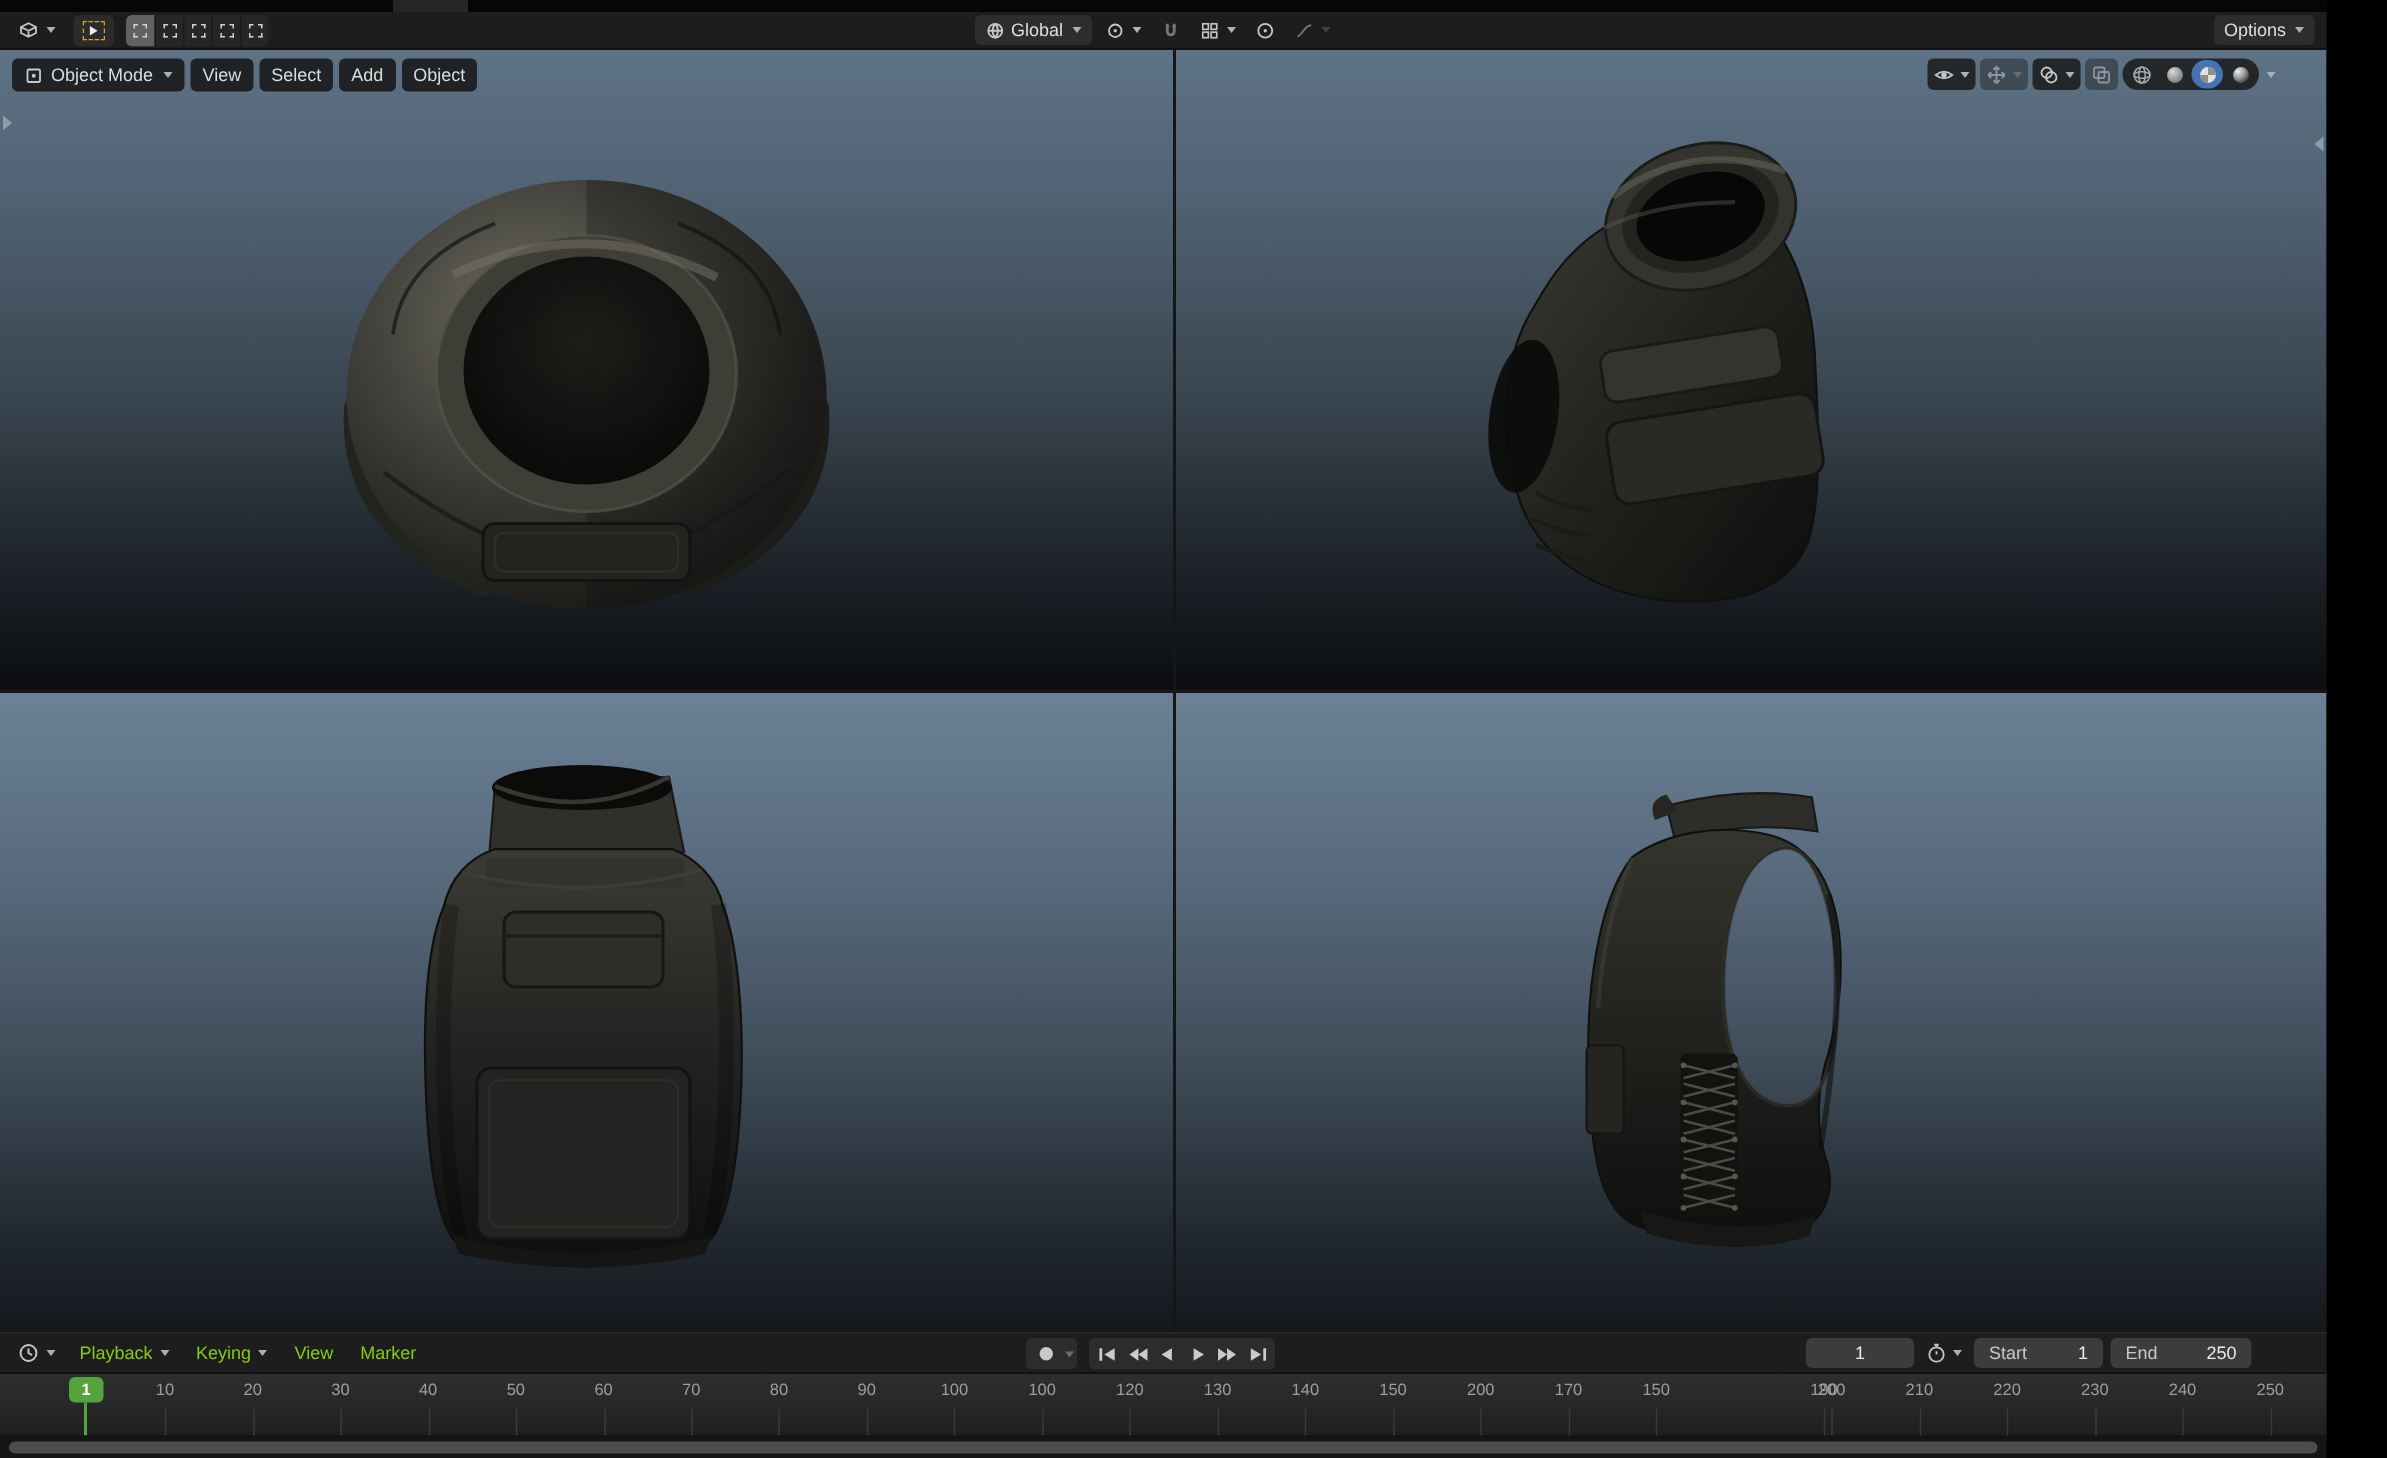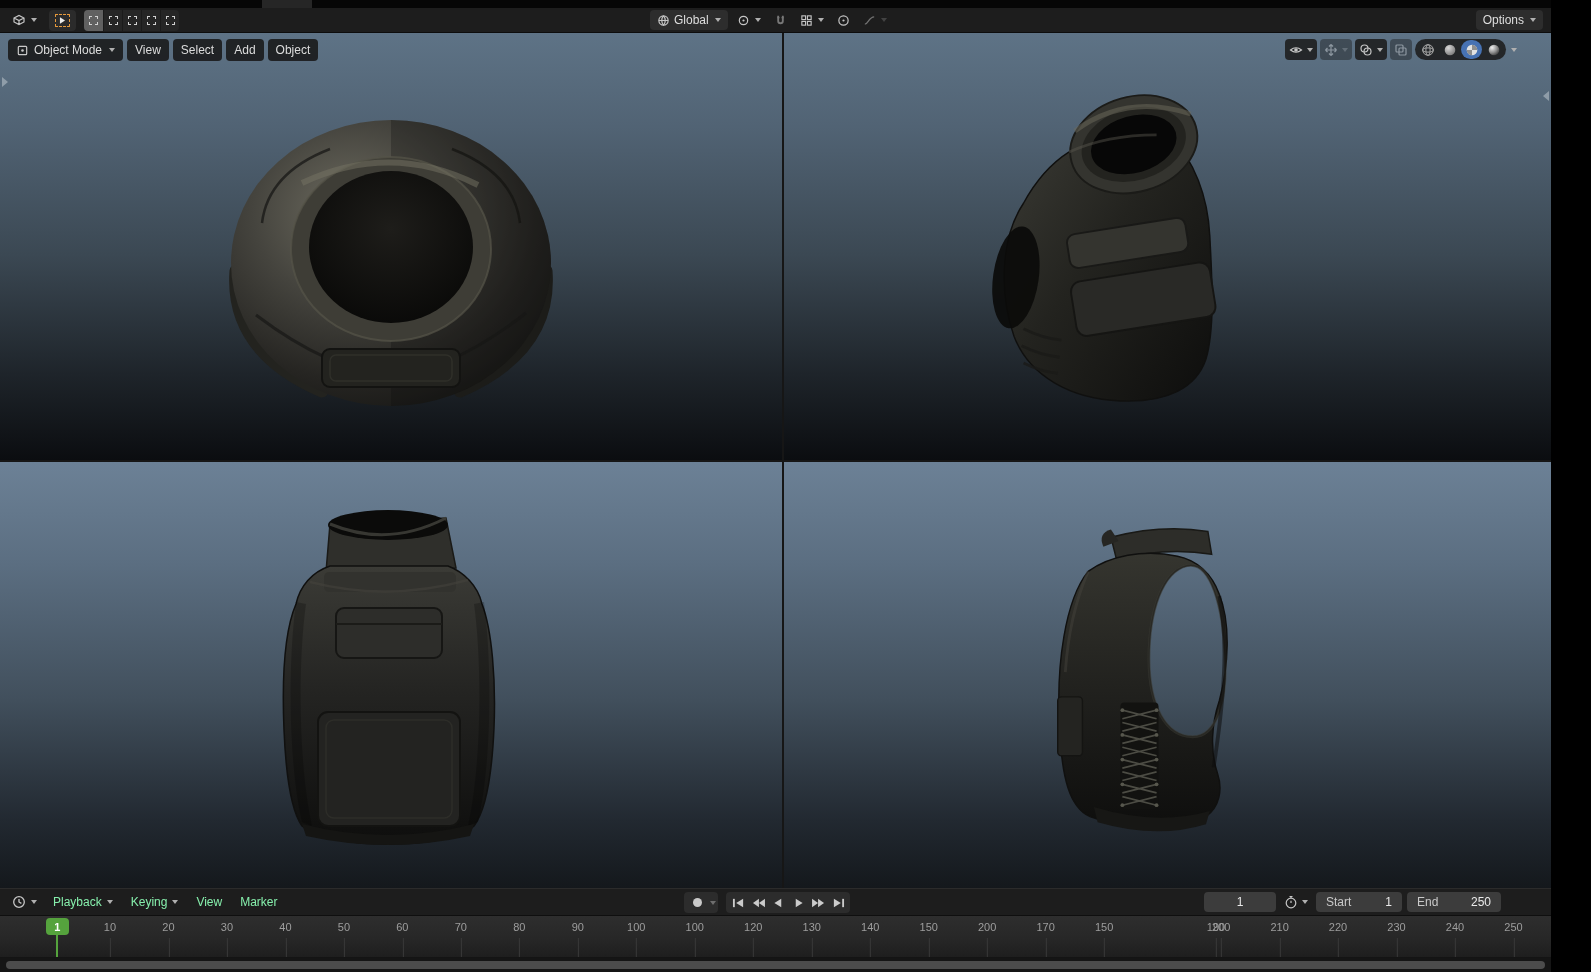--- a/index.html
+++ b/index.html
@@ -43,21 +43,21 @@
   .shade-btn { width:21px; height:19px; display:flex; align-items:center; justify-content:center; border-radius:10px; }
   .shade-btn.active { background:#4772b3; }
   .corner-arrow { position:absolute; width:0; height:0; z-index:6; opacity:.65; }
   .corner-arrow.left { left:2px; top:44px; border-top:5px solid transparent; border-bottom:5px solid transparent; border-left:6px solid #aeb9c2; }
   .corner-arrow.right { right:2px; top:58px; border-top:5px solid transparent; border-bottom:5px solid transparent; border-right:6px solid #aeb9c2; }
 
   
   .timeline { flex:0 0 auto; display:flex; flex-direction:column; }
   .tl-header { height:28px; background:#1d1d1d; border-top:1px solid #2b2b2b; border-bottom:1px solid #0f0f0f; display:flex; align-items:center; padding:0 8px; position:relative; }
   .tl-left { display:flex; align-items:center; gap:6px; }
-  .menu-label { color:#86efac; font-size:12px; padding:0 6px; height:20px; display:flex; align-items:center; gap:3px; border-radius:4px; white-space:nowrap; }
+  .menu-label { color:#84cc16; font-size:12px; padding:0 6px; height:20px; display:flex; align-items:center; gap:3px; border-radius:4px; white-space:nowrap; }
   .tl-center { position:absolute; left:684px; top:3px; display:flex; align-items:center; gap:8px; }
   .recgroup { display:flex; align-items:center; background:#2c2c2c; border-radius:4px; height:21px; padding:0 2px; }
   .recbtn { width:22px; height:21px; display:flex; align-items:center; justify-content:center; }
   .recdot { width:9px; height:9px; border-radius:50%; background:#c9c9c9; }
   .transport { display:flex; align-items:center; background:#2c2c2c; border-radius:4px; height:21px; padding:0 2px; }
   .tbtn { width:20px; height:21px; display:flex; align-items:center; justify-content:center; }
   .tl-right { margin-left:auto; margin-right:42px; display:flex; align-items:center; gap:5px; }
   .field { height:20px; background:#3c3c3c; border-radius:4px; color:#eaeaea; font-size:12px; display:flex; align-items:center; justify-content:center; padding:0 10px; white-space:nowrap; }
   .field.kv { justify-content:space-between; gap:24px; }
   .field .k { color:#c9c9c9; }

